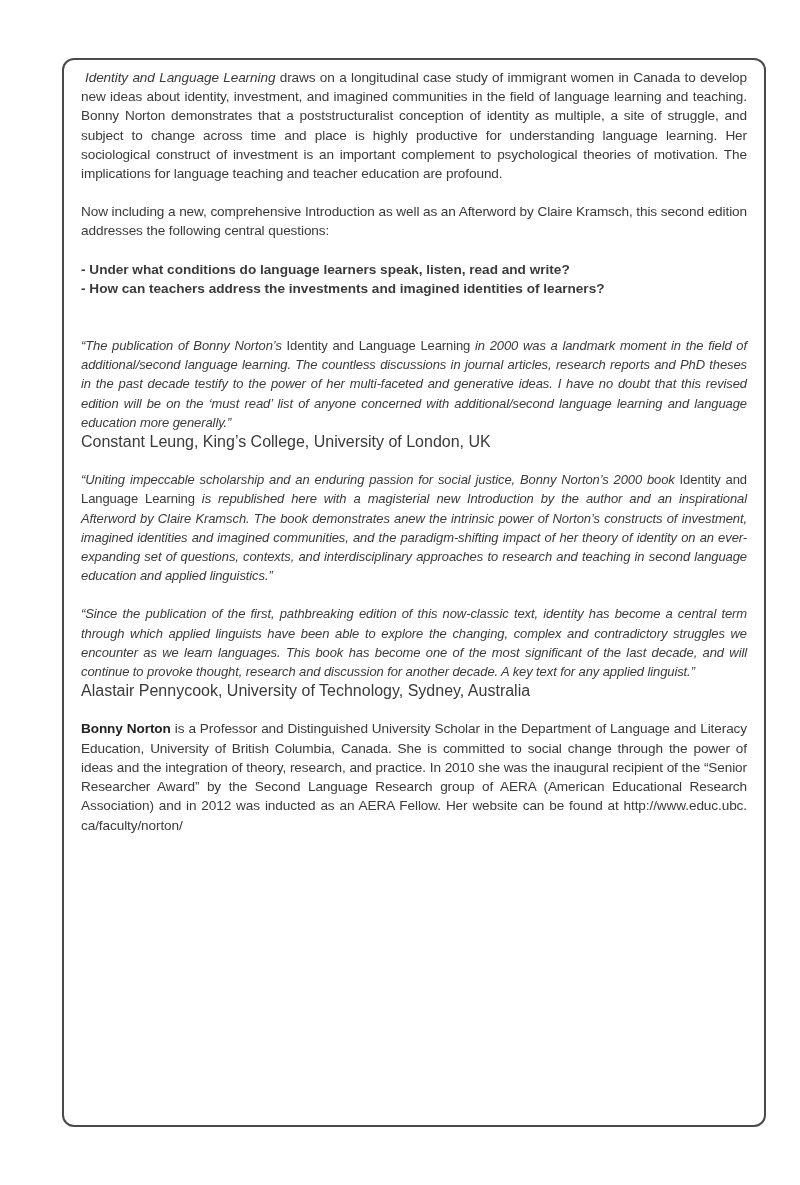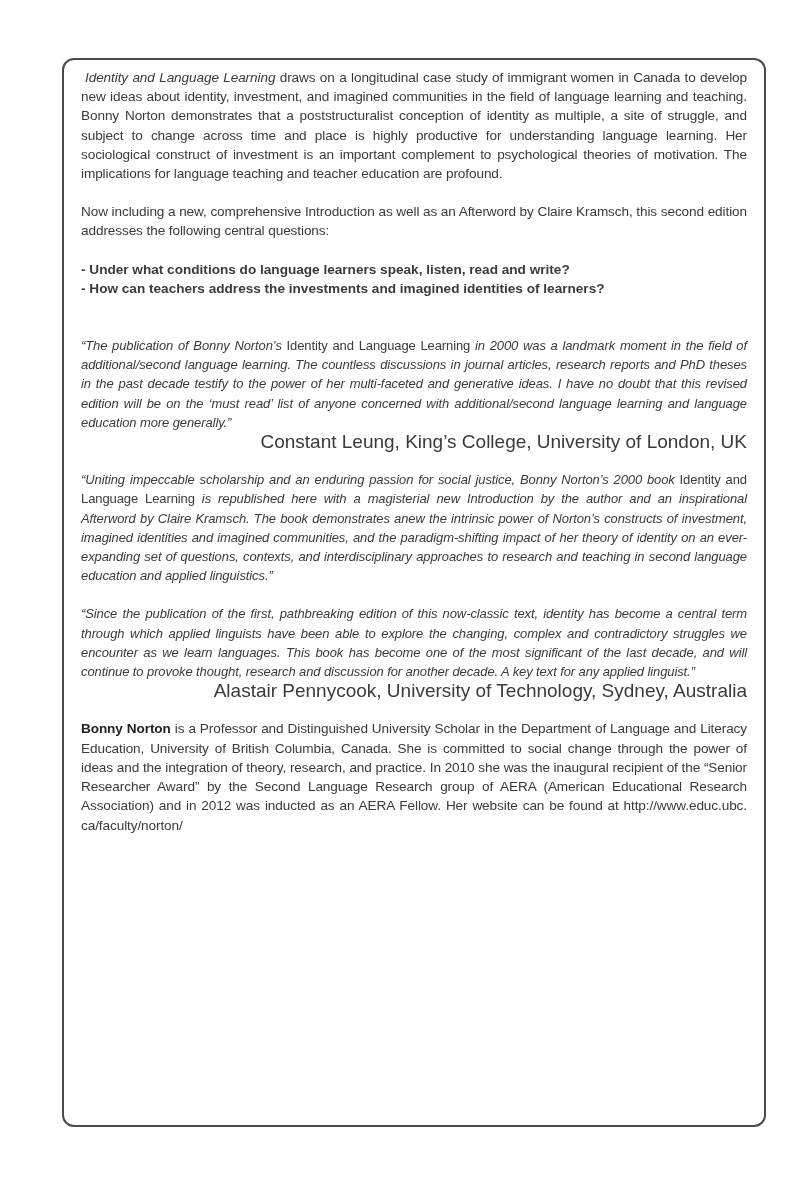--- a/index.html
+++ b/index.html
@@ -55,22 +55,22 @@
       font-size: 13px;
       line-height: 19.2px;
       text-align: justify;
       margin: 0;
       letter-spacing: -0.1px;
     }
     .quote .upright {
       font-style: normal;
     }
     .attribution {
-      text-align: right;
-      font-size: 19px;
+      text-align: left;
+      font-size: 16px;
       line-height: 19.2px;
       margin: 0;
     }
     .title-italic {
       font-style: italic;
     }
     .bold-name {
       font-weight: bold;
       color: #222;
     }

